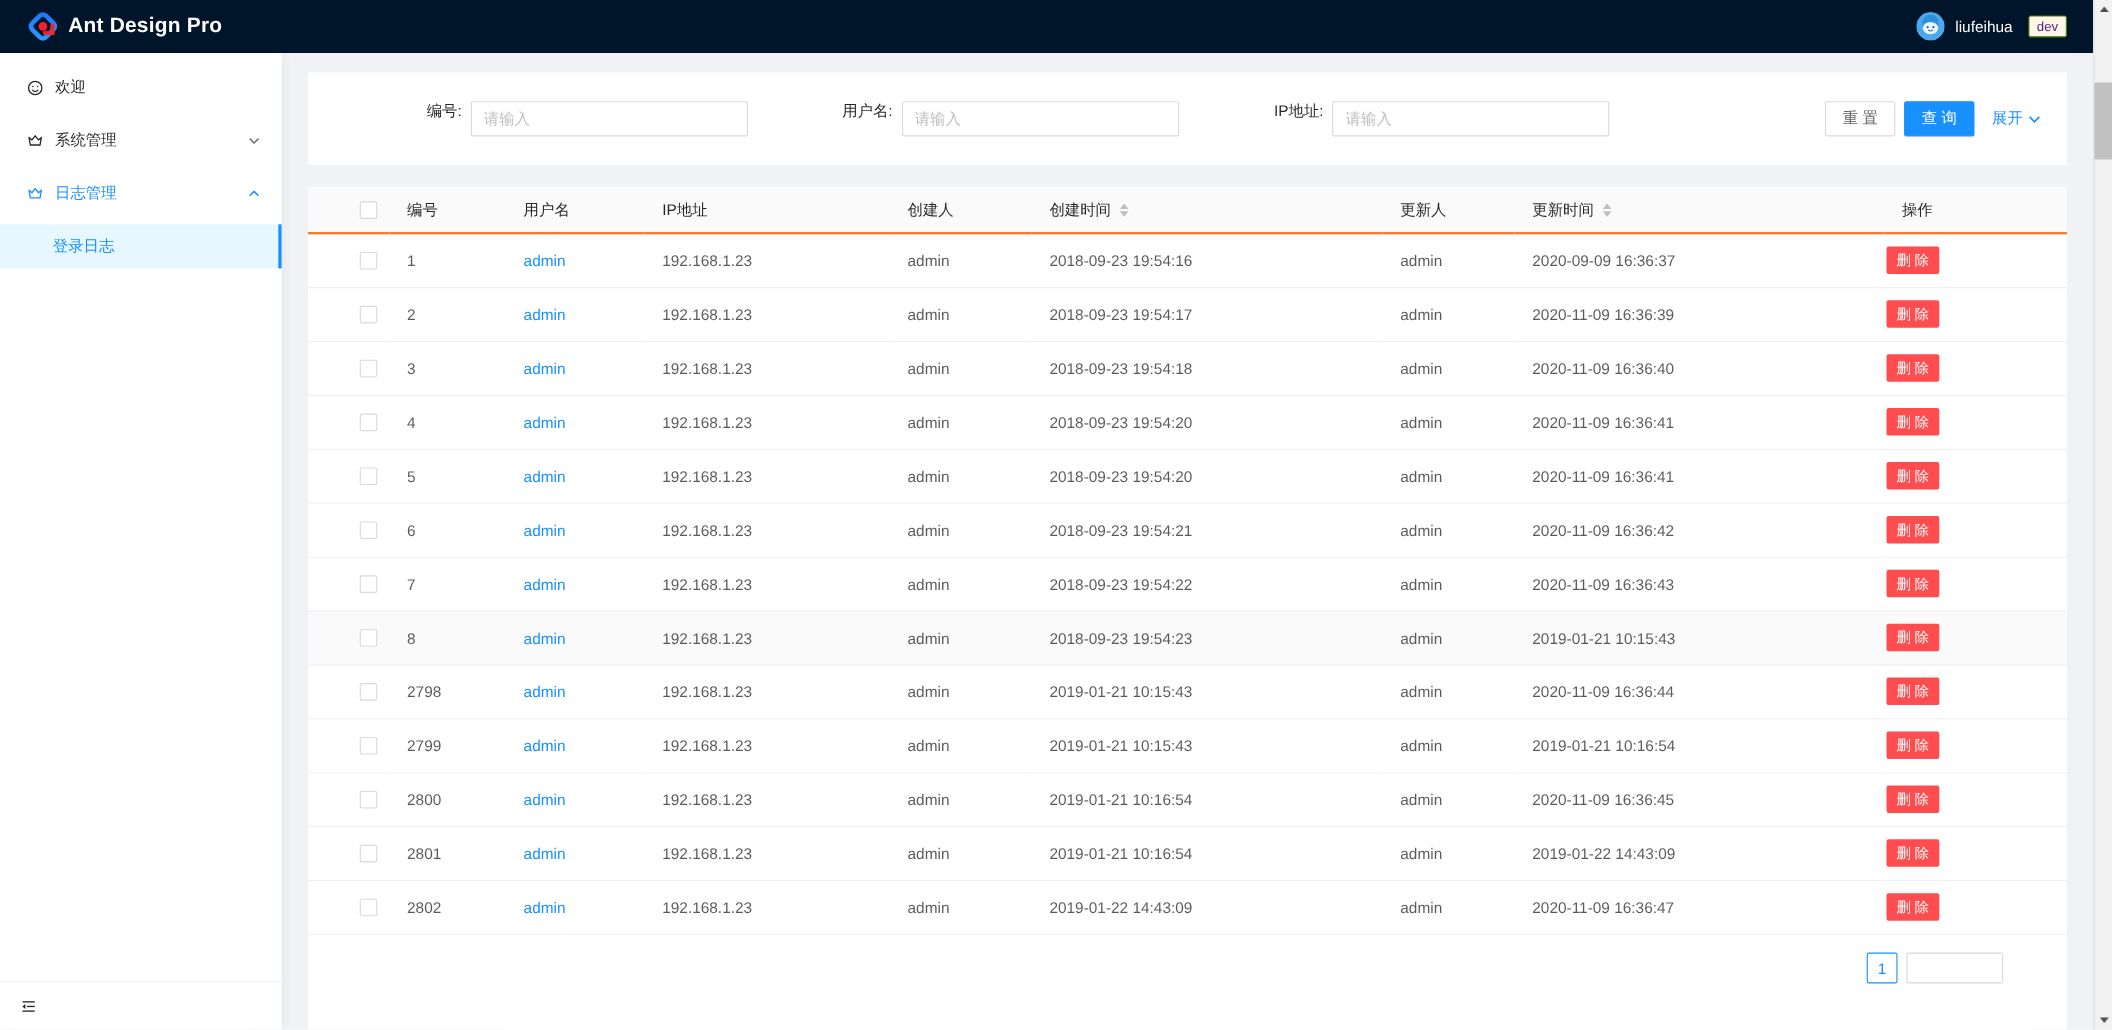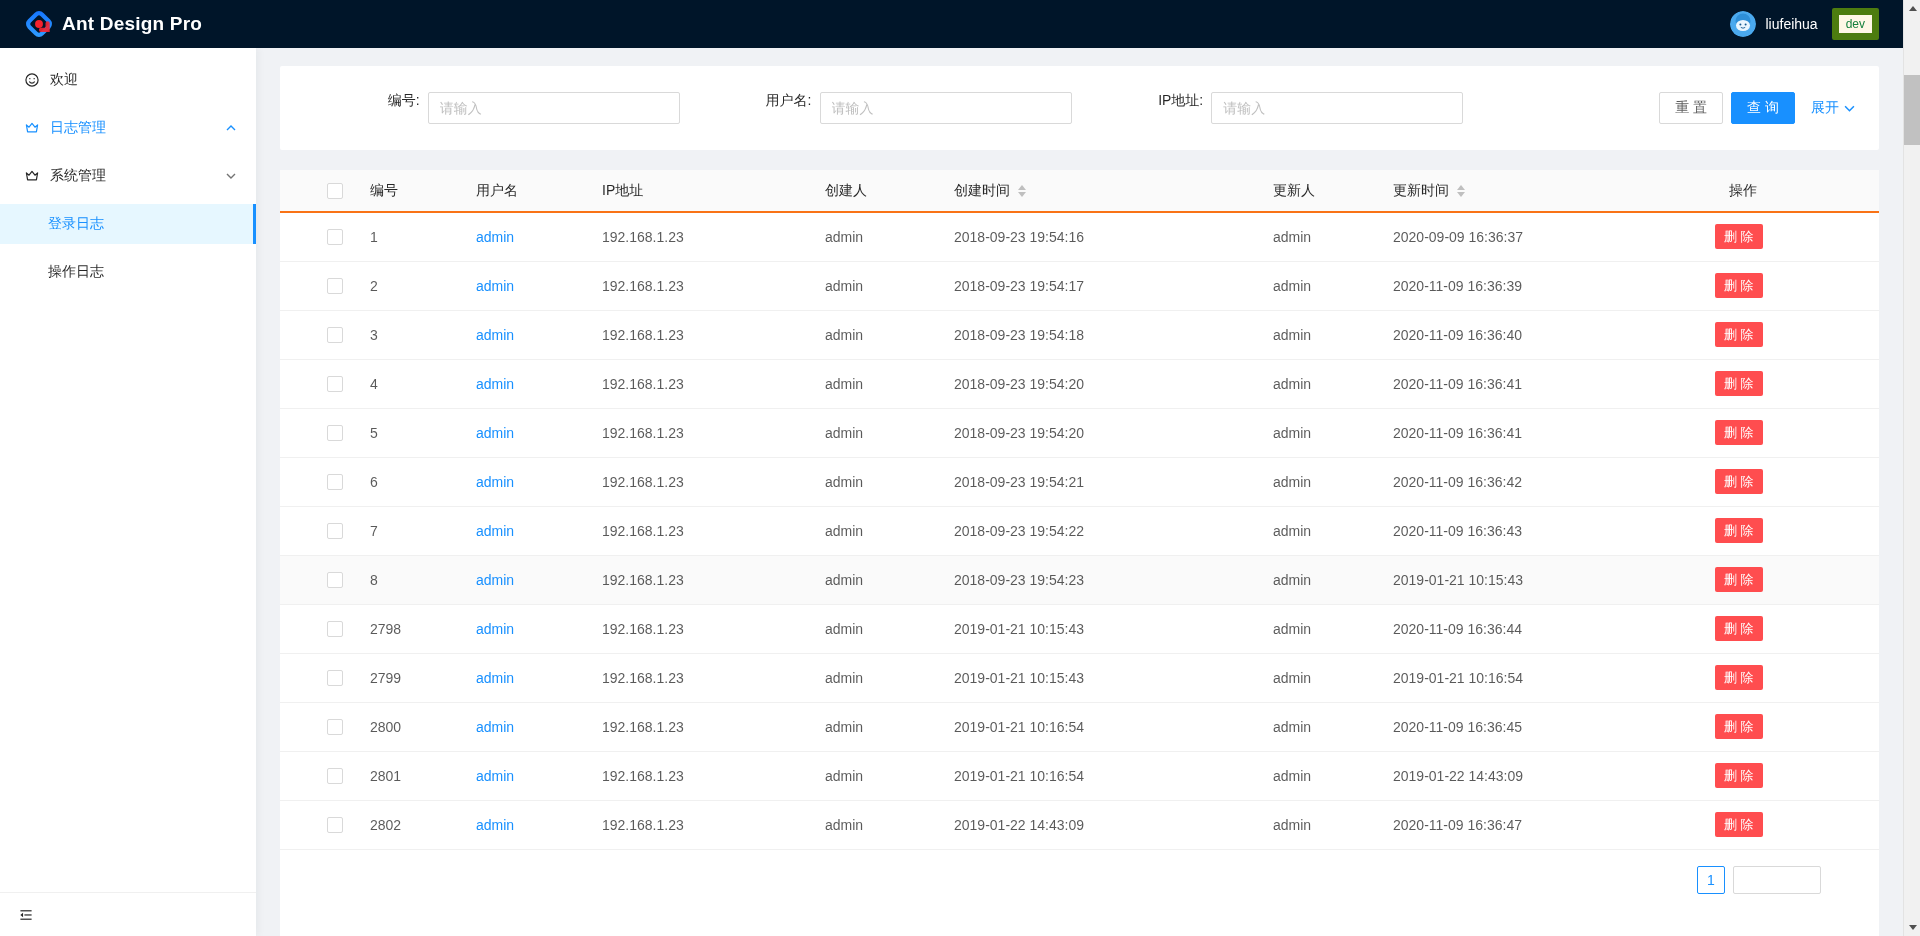--- a/index.html
+++ b/index.html
@@ -21,21 +21,21 @@
     position:fixed; left:0; top:0; right:17px; height:48px; background:#001529;
     display:flex; align-items:center; justify-content:space-between; padding:0 24px; z-index:100;
   }
   .logo-area { display:flex; align-items:center; gap:8px; }
   .app-title { color:#fff; font-size:19px; font-weight:bold; letter-spacing:.2px; }
   .header-right { display:flex; align-items:center; }
   .avatar { width:26px; height:26px; border-radius:50%; overflow:hidden; flex:none; }
   .user-name { color:#fff; margin-left:9px; font-size:14px; }
   .env-tag {
     margin-left:14px; font-size:12px; line-height:18px; padding:0 7px;
-    background:#fff7e6; border:7px solid #4d7c0f; color:#15803d; border-radius:2px;
+    background:#fff7e6; border:1px solid #4d7c0f; color:#4c1d95; border-radius:2px;
   }
   
   .sider {
     position:fixed; left:0; top:48px; bottom:0; width:256px; background:#fff; z-index:50;
     box-shadow:2px 0 8px rgba(29,35,41,.05); display:flex; flex-direction:column;
   }
   .sider nav { flex:1; padding-top:4px; }
   .menu-item {
     height:40px; margin:8px 0; display:flex; align-items:center; gap:10px;
     padding:0 24px; color:rgba(0,0,0,.85); cursor:pointer; position:relative; font-size:14px;
@@ -144,53 +144,50 @@
         <svg width="16" height="16" viewBox="0 0 20 20" fill="none" stroke="currentColor" stroke-width="1.5">
           <circle cx="10" cy="10" r="7.6"></circle>
           <circle cx="7.3" cy="8.3" r=".9" fill="currentColor" stroke="none"></circle>
           <circle cx="12.7" cy="8.3" r=".9" fill="currentColor" stroke="none"></circle>
           <path d="M6.7 12 a3.7 3.7 0 0 0 6.6 0"></path>
         </svg>
       </span>
       <span>欢迎</span>
     </div>
 
+    <div class="menu-item">
+      <span class="mi-icon">
+        <svg width="16" height="16" viewBox="0 0 20 20" fill="none" stroke="currentColor" stroke-width="1.5" stroke-linejoin="round">
+          <path d="M3 6.2 L6.3 9 L10 4.3 L13.7 9 L17 6.2 L15.5 14.8 H4.5 Z"></path>
+        </svg>
+      </span>
+      <span>系统管理</span>
+      <span class="chev">
+        <svg width="10" height="6" viewBox="0 0 10 6" fill="none" stroke="currentColor" stroke-width="1.4">
+            <path d="M1 1 L5 5 L9 1"></path>
+          </svg>
+      </span>
+    </div>
+
     <div class="menu-item active-parent">
       <span class="mi-icon">
         <svg width="16" height="16" viewBox="0 0 20 20" fill="none" stroke="currentColor" stroke-width="1.5" stroke-linejoin="round">
           <path d="M3 6.2 L6.3 9 L10 4.3 L13.7 9 L17 6.2 L15.5 14.8 H4.5 Z"></path>
         </svg>
       </span>
       <span>日志管理</span>
       <span class="chev">
         <svg width="10" height="6" viewBox="0 0 10 6" fill="none" stroke="currentColor" stroke-width="1.4">
             <path d="M1 5 L5 1 L9 5"></path>
           </svg>
       </span>
     </div>
 
-    <div class="menu-item">
-      <span class="mi-icon">
-        <svg width="16" height="16" viewBox="0 0 20 20" fill="none" stroke="currentColor" stroke-width="1.5" stroke-linejoin="round">
-          <path d="M3 6.2 L6.3 9 L10 4.3 L13.7 9 L17 6.2 L15.5 14.8 H4.5 Z"></path>
-        </svg>
-      </span>
-      <span>系统管理</span>
-      <span class="chev">
-        <svg width="10" height="6" viewBox="0 0 10 6" fill="none" stroke="currentColor" stroke-width="1.4">
-            <path d="M1 1 L5 5 L9 1"></path>
-          </svg>
-      </span>
-    </div>
-
     <div class="menu-item menu-sub selected">
       <span>登录日志</span>
-    </div>
-    <div class="menu-item menu-sub">
-      <span>操作日志</span>
     </div>
   </nav>
   <div class="sider-footer">
     <span style="display:flex;cursor:pointer;">
       <svg width="16" height="16" viewBox="0 0 20 20" fill="currentColor">
         <rect x="3" y="4" width="14" height="1.5"></rect>
         <rect x="8" y="9.2" width="9" height="1.5"></rect>
         <rect x="3" y="14.5" width="14" height="1.5"></rect>
         <path d="M6.3 7.3 L3 10 L6.3 12.7 Z"></path>
       </svg>

